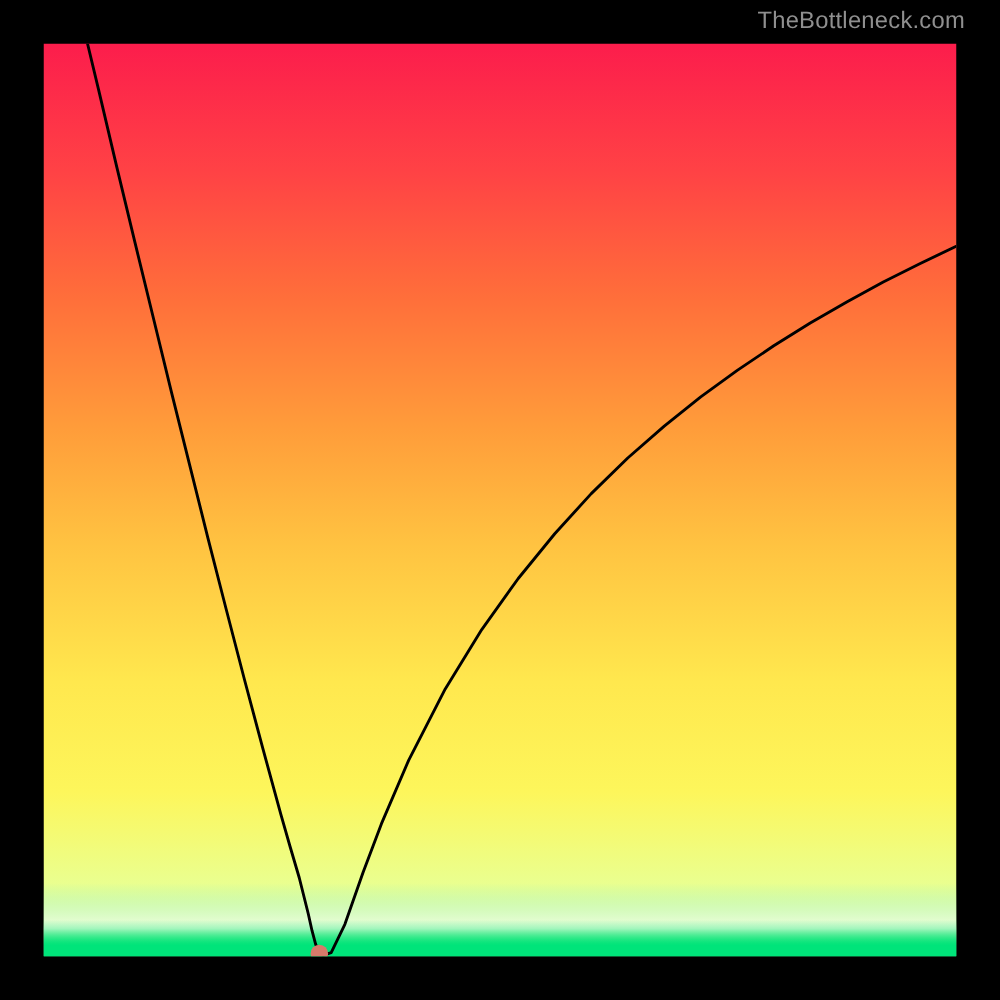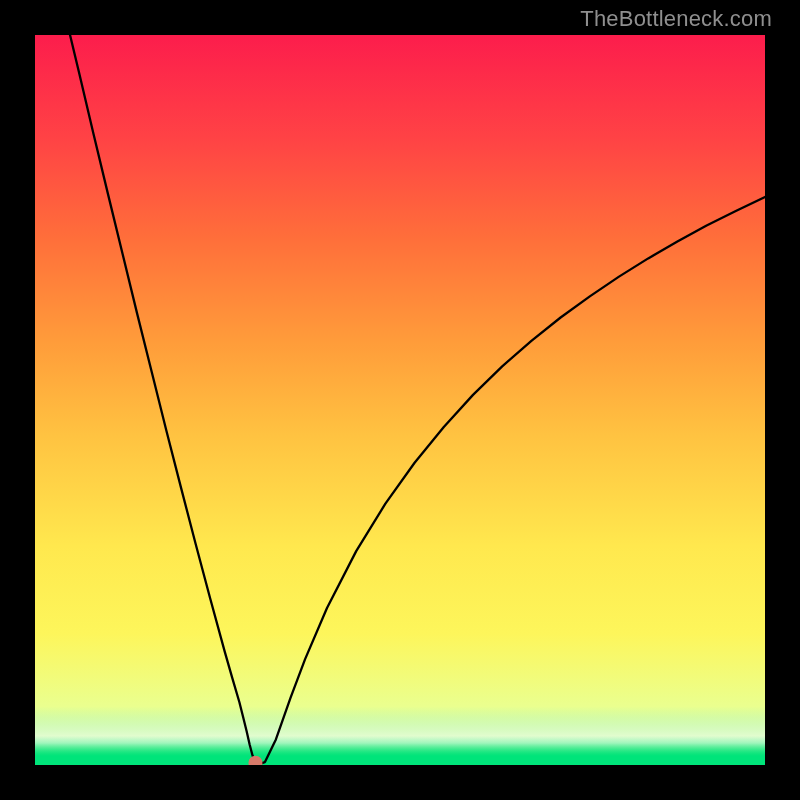--- a/index.html
+++ b/index.html
@@ -55,21 +55,21 @@
     position: absolute;
     inset: 0;
     width: 100%;
     height: 100%;
   }
   .watermark {
     position: absolute;
     top: 6px;
     right: 28px;
     font-family: Arial, Helvetica, sans-serif;
-    font-size: 22px;
+    font-size: 19px;
     color: #8f8f8f;
     font-weight: 500;
     letter-spacing: 0.2px;
   }
 </style>
 </head>
 <body>
 
 <div class="watermark">TheBottleneck.com</div>
 

